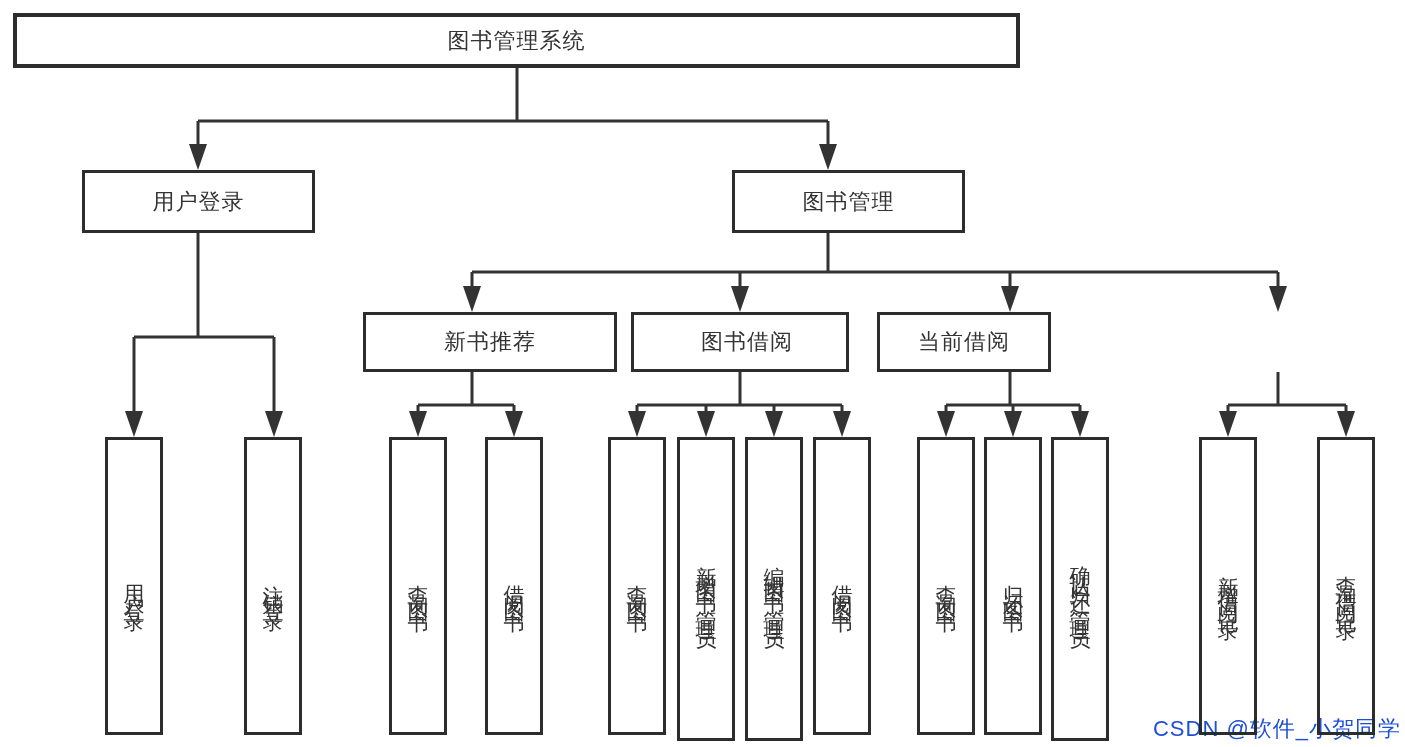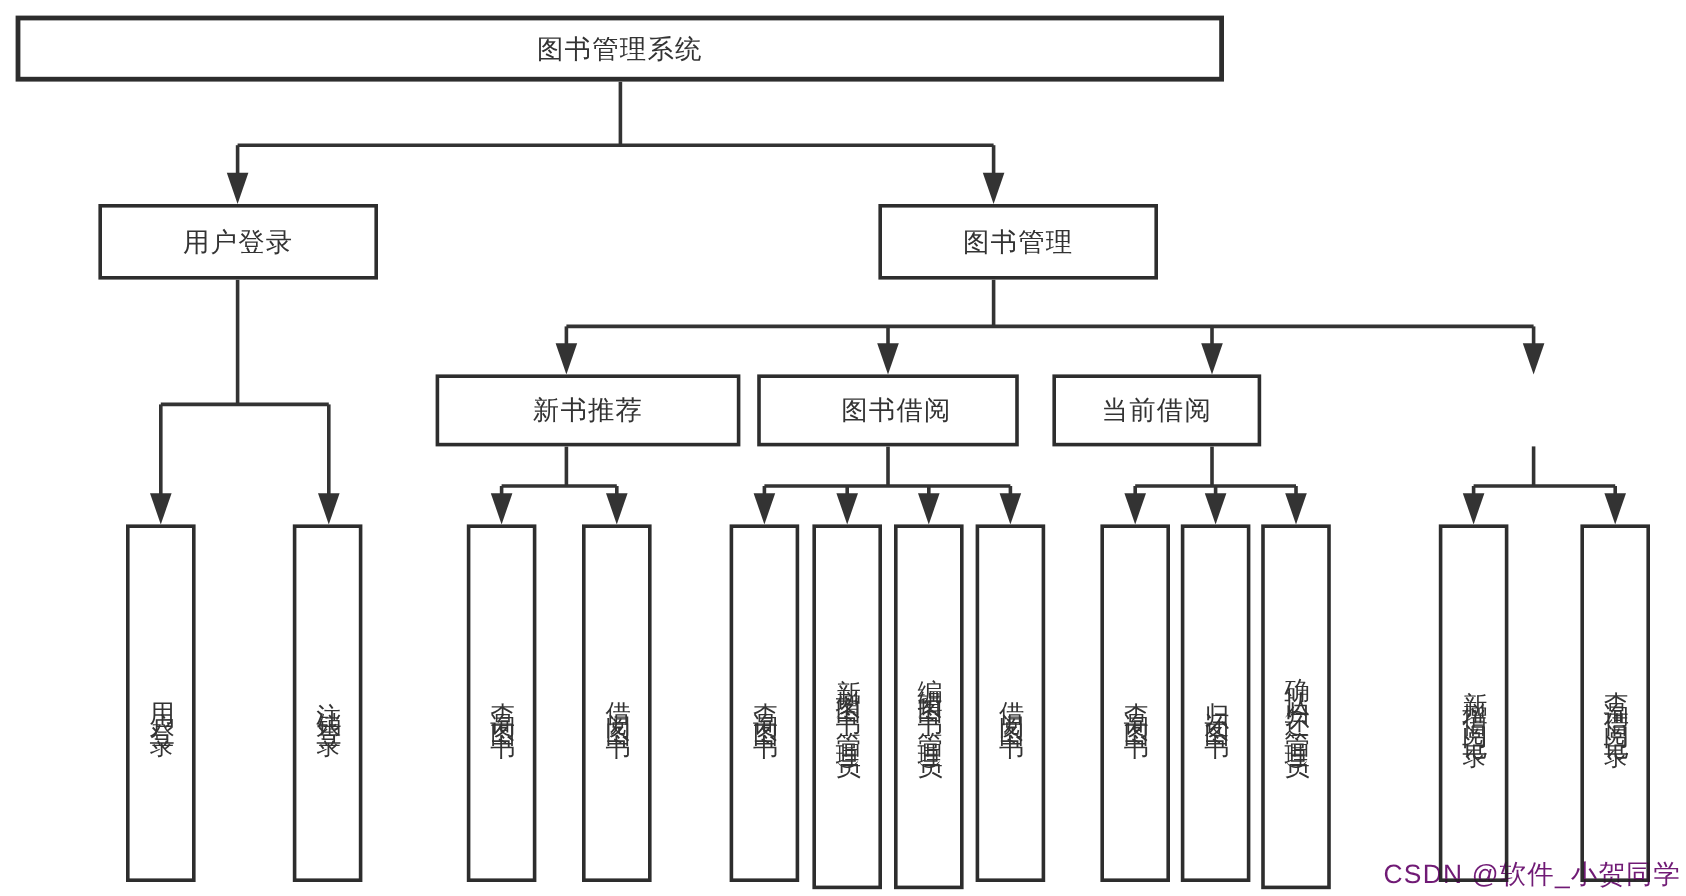--- a/index.html
+++ b/index.html
@@ -36,21 +36,21 @@
     font-size: 21px;
     letter-spacing: 9px;
     white-space: normal;
   }
   .watermark {
     position: absolute;
     right: 4px;
     top: 714px;
     font-size: 22px;
     letter-spacing: 1px;
-    color: #701a75;
+    color: #1d4ed8;
     mix-blend-mode: darken;
     z-index: 5;
   }
 </style>
 </head>
 <body>
 
 <div class="stage">
 
   <svg class="connectors" viewBox="0 0 1405 747" xmlns="http://www.w3.org/2000/svg">

